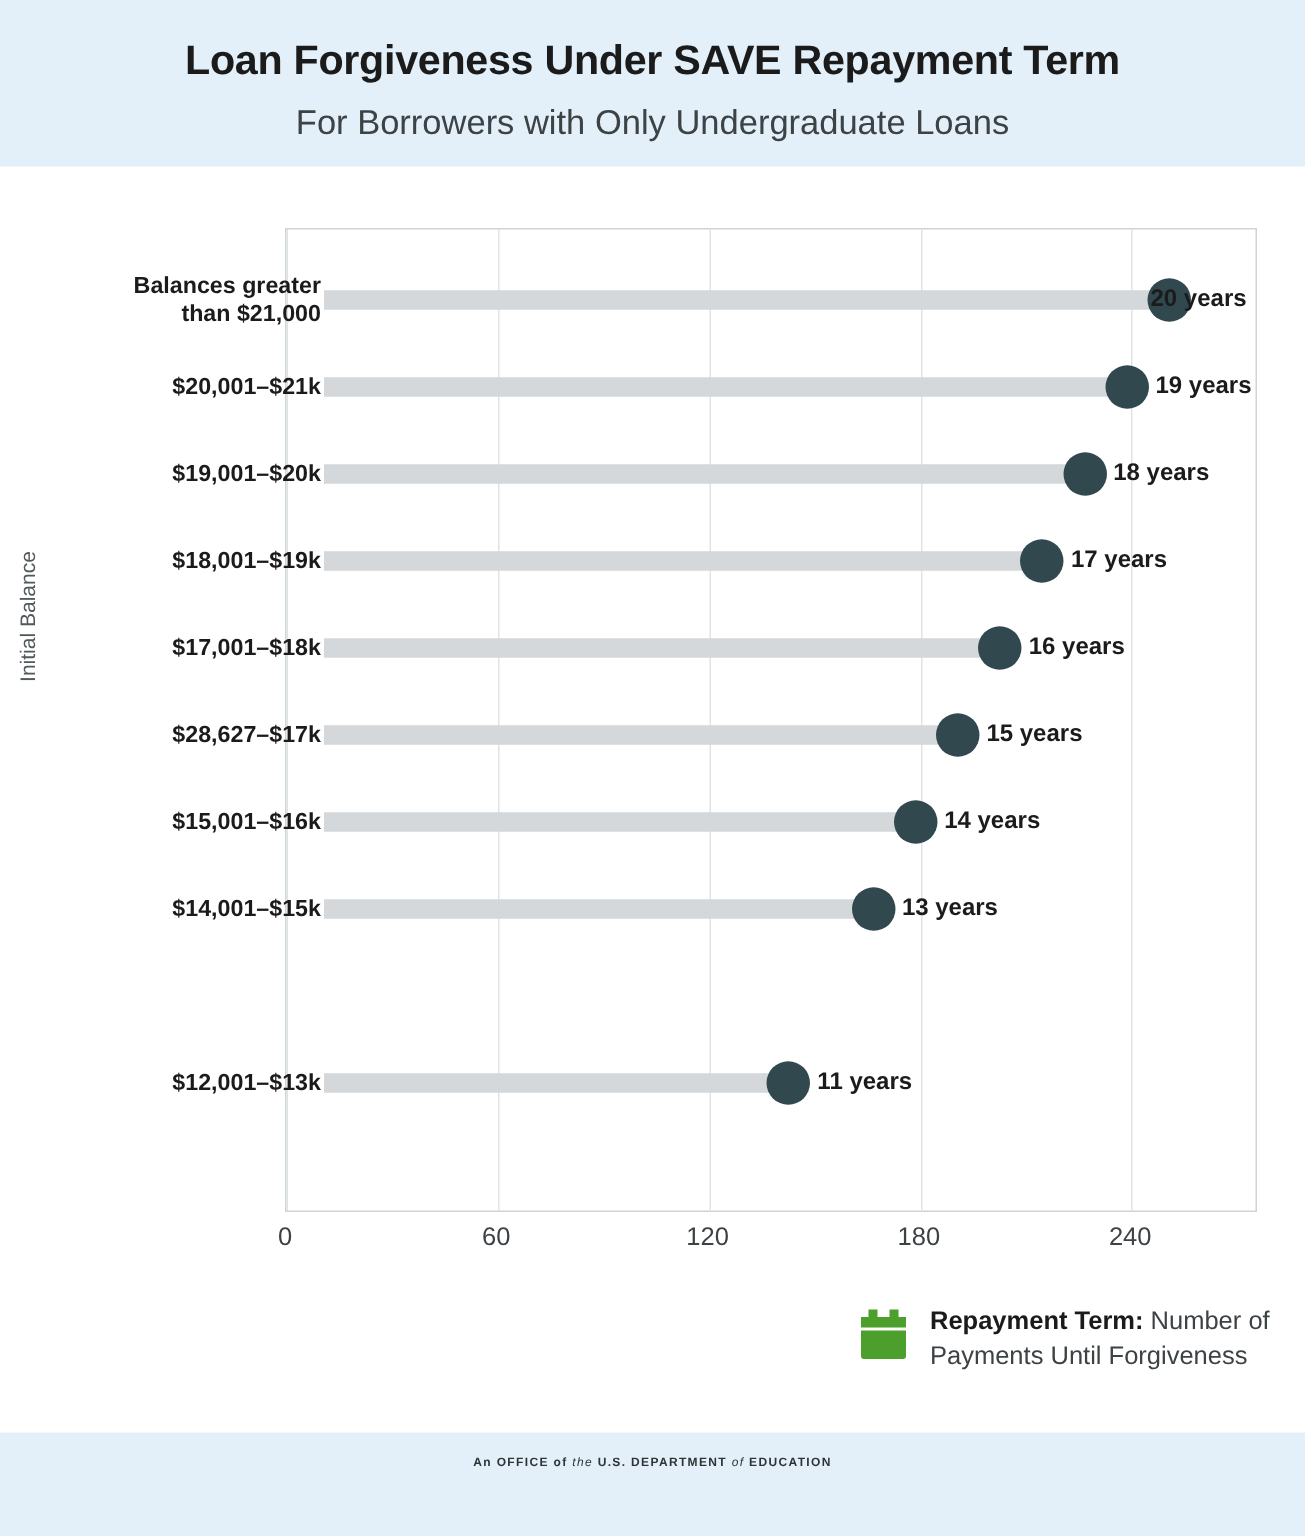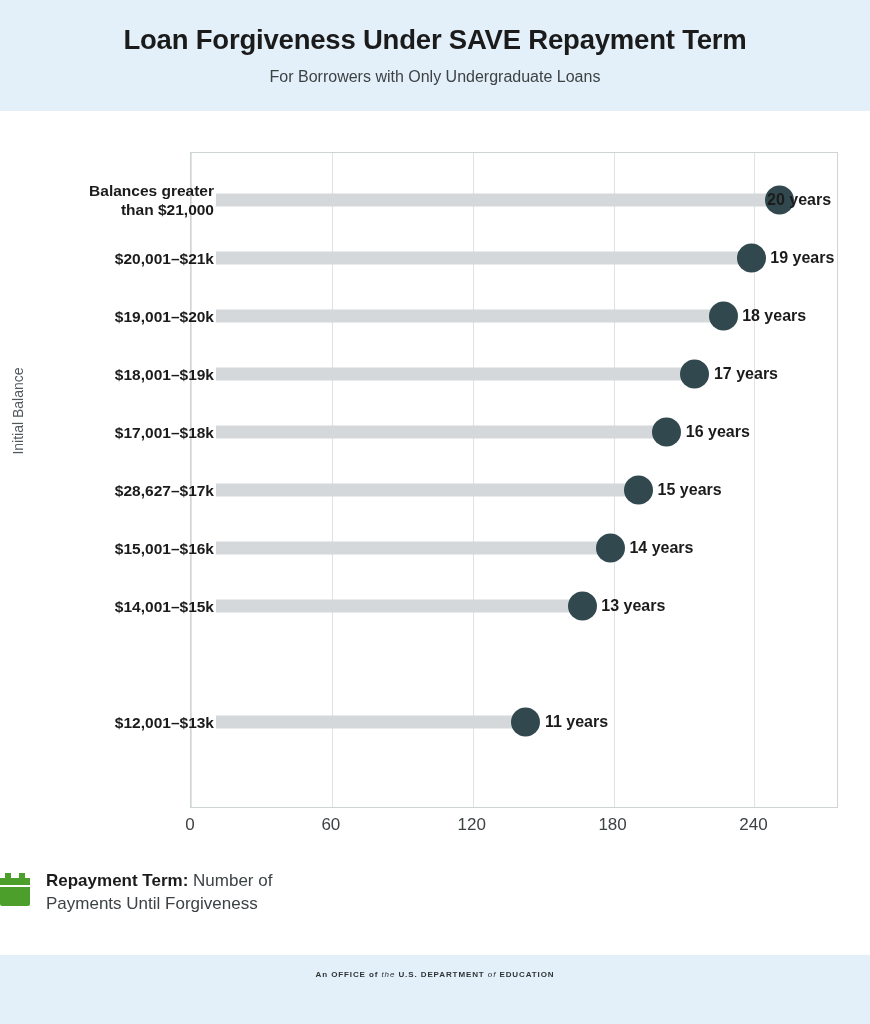--- a/index.html
+++ b/index.html
@@ -29,21 +29,21 @@
     font-size: 27.5px;
     font-weight: bold;
     color: #1b1b1b;
     letter-spacing: -0.2px;
   }
   .chart-subtitle {
     position: absolute;
     left: 0; top: 68px;
     width: 870px;
     text-align: center;
-    font-size: 16px;
+    font-size: 23px;
     font-weight: normal;
     color: #3d4245;
   }
 
   
   .y-axis-title {
     position: absolute;
     left: -42px;
     top: 403px;
     width: 120px;
@@ -137,21 +137,21 @@
     font-size: 17px;
     color: #3d4245;
   }
 
   
   .legend {
     position: absolute;
     left: 0; top: 869px;
     width: 870px;
     display: flex;
-    justify-content: flex-start;
+    justify-content: flex-end;
     align-items: flex-start;
   }
   .legend-inner {
     display: flex;
     align-items: flex-start;
     gap: 16px;
   }
   .legend-icon {
     width: 30px; height: 33px;
     position: relative;

